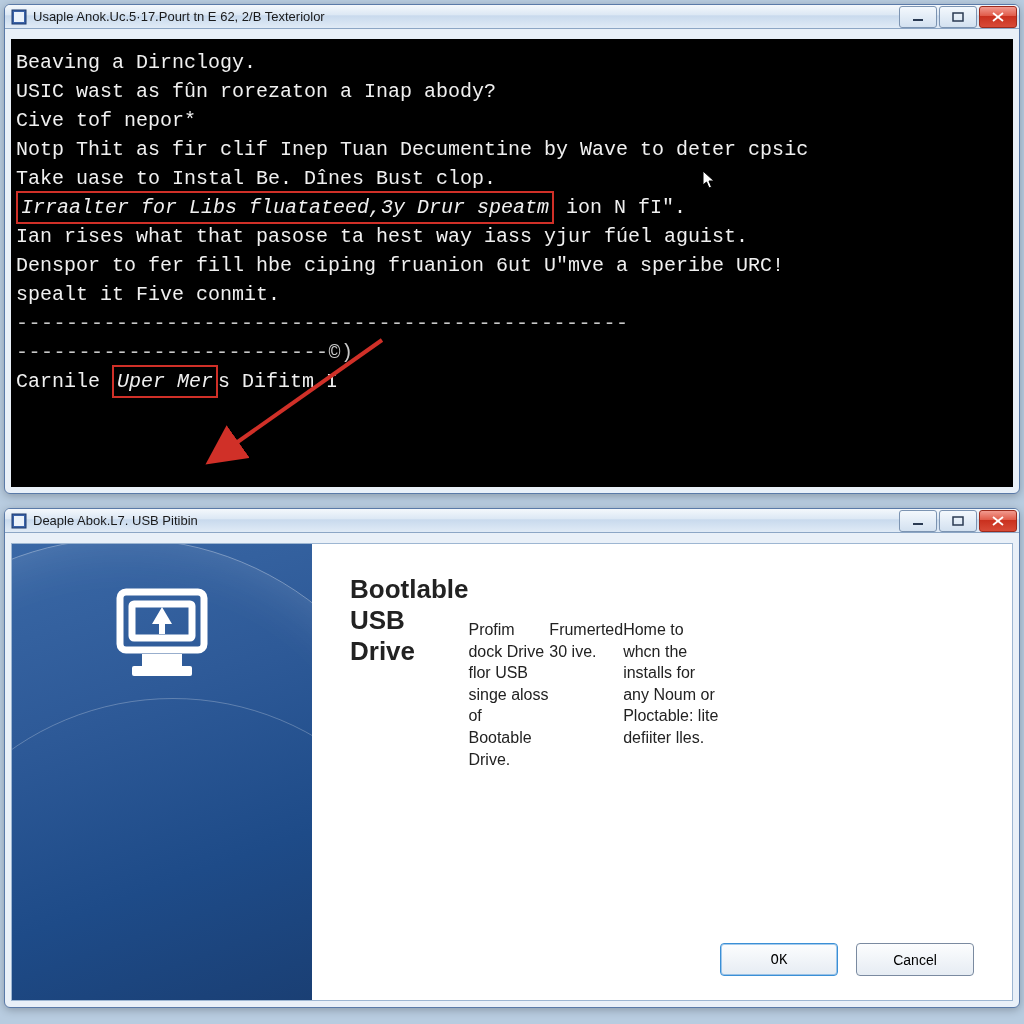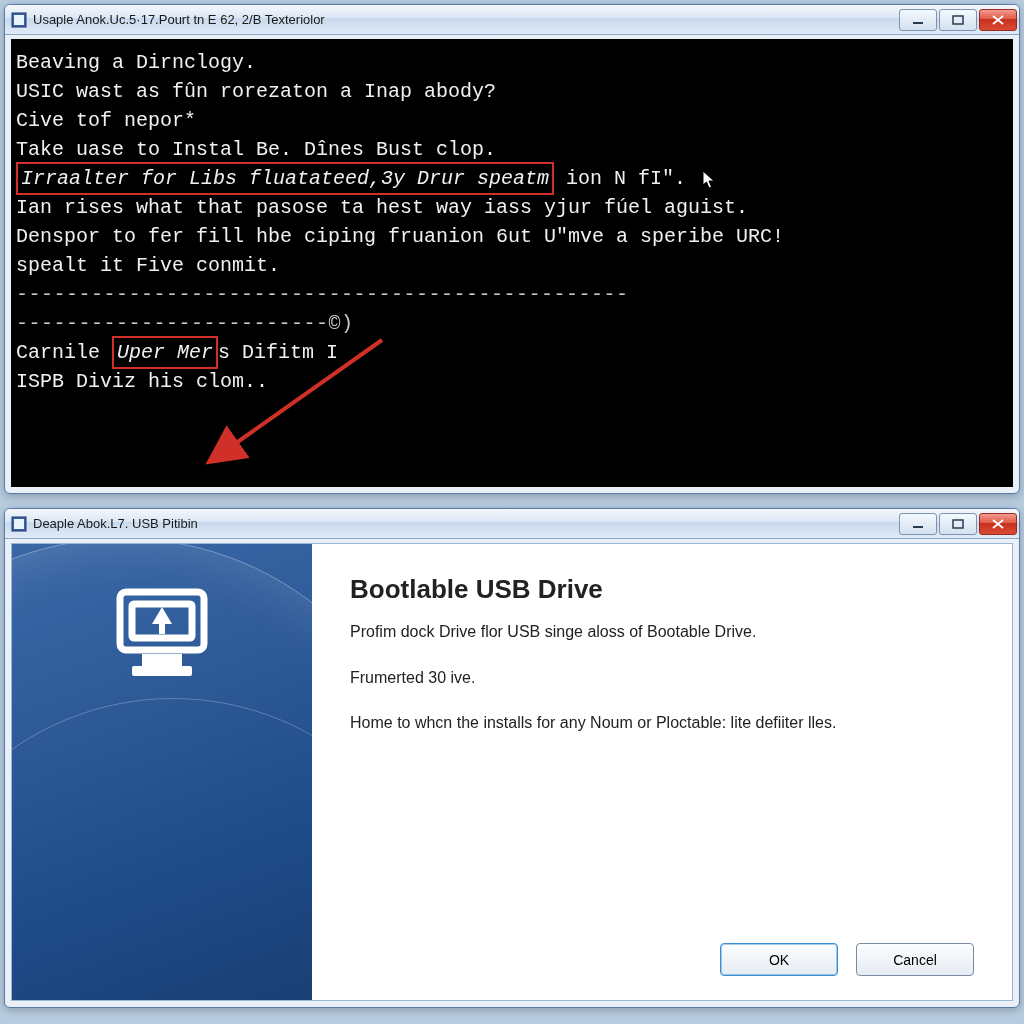--- a/index.html
+++ b/index.html
@@ -13,21 +13,21 @@
   .window {
     position: absolute;
     border: 1px solid #5a7aa8;
     border-radius: 6px;
     background: #e9f0f8;
     box-shadow: 0 2px 8px rgba(0,0,0,0.25);
     overflow: hidden;
   }
 
   .titlebar {
-    height: 30px;
+    height: 24px;
     background: linear-gradient(to bottom, #f4f8fc 0%, #dbe7f4 45%, #c8d9ed 46%, #e0ebf6 100%);
     display: flex;
     align-items: center;
     padding: 0 2px 0 6px;
     border-bottom: 1px solid #8ca6c5;
   }
   .titlebar .app-icon {
     width: 16px; height: 16px;
     margin-right: 6px;
     display: inline-flex; align-items: center; justify-content: center;
@@ -133,50 +133,51 @@
   }
   .wiz-side .logo {
     width: 120px; height: 110px;
     color: #fff;
     position: relative; z-index: 2;
   }
   .wiz-main {
     flex: 1;
     padding: 30px 38px 10px 38px;
     display: flex;
-    flex-direction: column;
+    flex-direction: row;
     font-size: 16px;
     color: #222;
   }
   .wiz-main h1 {
     font-size: 26px;
     font-weight: 700;
     margin-bottom: 16px;
   }
-  .wiz-main p { margin-bottom: 24px; line-height: 1.35; }
+  .wiz-main p { margin-bottom: 24px; line-height: 1.35; margin-top: 45px; }
   .wiz-buttons {
     margin-top: auto;
     display: flex;
     justify-content: flex-end;
     gap: 18px;
     padding: 10px 0 14px 0;
   }
   .push-btn {
     min-width: 118px;
     height: 33px;
     border: 1px solid #7a8aa0;
     border-radius: 4px;
     background: linear-gradient(to bottom, #fcfdfe, #e6ecf3);
     font-size: 14px;
     cursor: pointer;
     padding: 0 14px;
   }
   .push-btn.primary {
     border-color: #3a8fd6;
     box-shadow: 0 0 0 1px rgba(58,143,214,0.45) inset;
+    font-family: Liberation Mono, monospace;
   }
 </style>
 </head>
 <body>
 
 <div class="window" id="win-console">
   <div class="titlebar">
     <span class="app-icon">
       <svg viewBox="0 0 16 16" width="16" height="16">
           <rect x="1" y="1" width="14" height="14" fill="#3a62a8" stroke="#1c3b6e"></rect>
@@ -203,33 +204,33 @@
       </div>
     </div>
   </div>
 
   <div class="client">
     <div class="line">Beaving a Dirnclogy.</div>
     <div class="line"></div>
     <div class="line">USIC wast as fûn rorezaton a Inap abody?</div>
     <div class="line"></div>
     <div class="line">Cive tof nepor*</div>
+    <div class="line">Notp Thit as fir clif Inep Tuan Decumentine by Wave to deter cpsic</div>
     <div class="line">Take uase to Instal Be. Dînes Bust clop.</div>
     <div class="line"></div>
     <div class="line"></div>
     <div class="line"></div>
     <div class="line"><span class="hl-box">Irraalter for Libs fluatateed,3y Drur speatm</span><span> ion N fI".</span></div>
     <div class="line">Ian rises what that pasose ta hest way iass yjur fúel aguist.</div>
     <div class="line">Denspor to fer fill hbe ciping fruanion 6ut U"mve a speribe URC!</div>
     <div class="line">spealt it Five conmit.</div>
     <div class="line dashrow">-------------------------------------------------</div>
     <div class="line dashrow">-------------------------©)</div>
     <div class="line"></div>
     <div class="line"><span>Carnile </span><span class="hl-box">Uper Mer</span><span>s Difitm I</span></div>
-    <div class="line">ISPB Diviz his clom..</div>
 
     <svg class="cursor-ptr" style="left:690px; top:130px;" viewBox="0 0 14 20">
       <path d="M1 1 L1 15 L4.5 12 L7 18 L9.5 17 L7 11 L12 11 Z" fill="#fff" stroke="#000" stroke-width="1"></path>
     </svg>
 
     <svg id="arrow-annot" style="position:absolute; left:140px; top:290px; width:250px; height:150px;" viewBox="0 0 250 150">
       <defs>
         <marker id="ah" markerWidth="10" markerHeight="10" refX="8" refY="5" orient="auto">
           <path d="M0 0 L10 5 L0 10 Z" fill="#d03028"></path>
         </marker>

